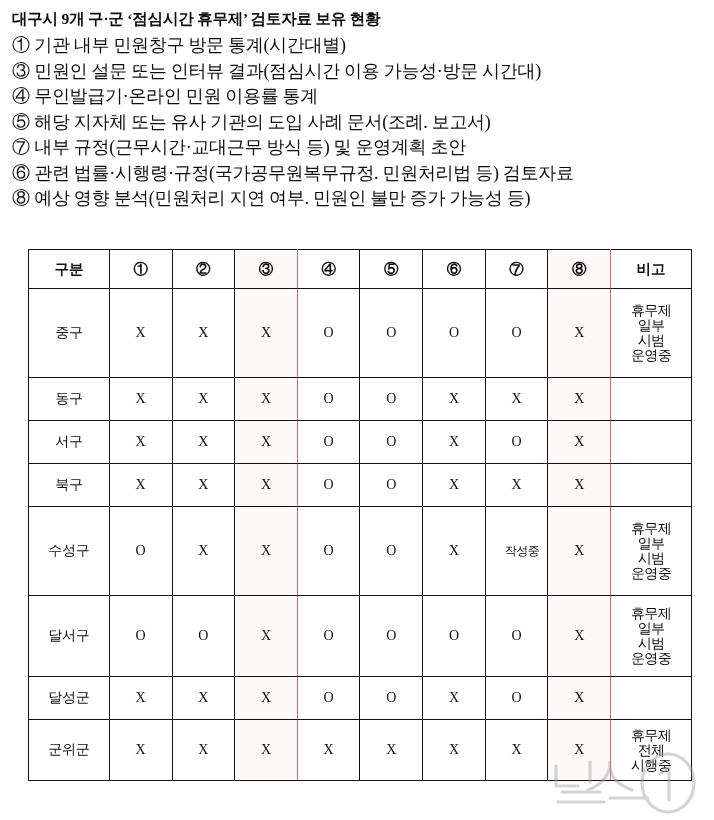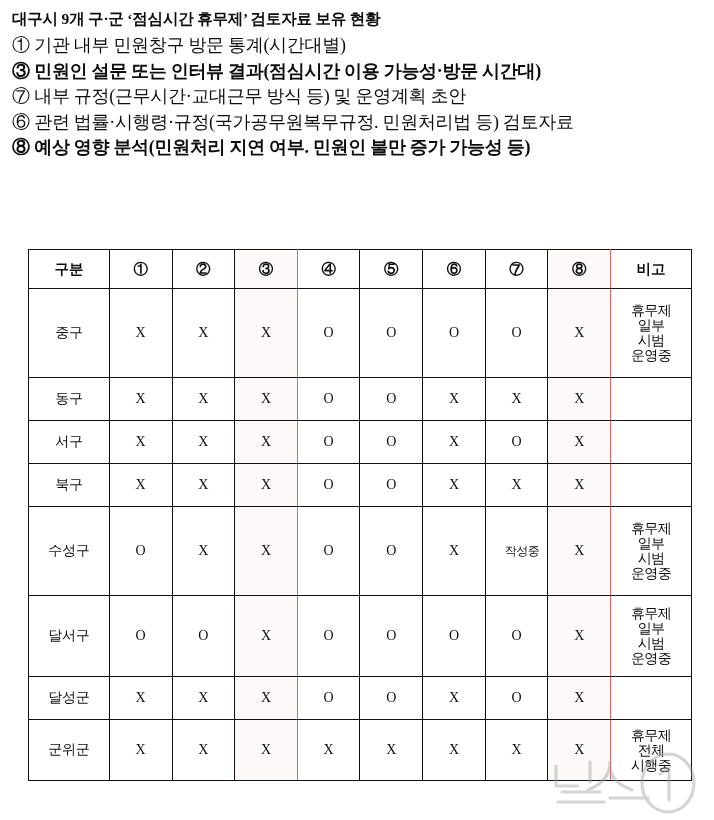--- a/index.html
+++ b/index.html
@@ -36,21 +36,21 @@
     white-space: nowrap;
   }
   .item-line {
     font-size: 18px;
     line-height: 25.5px;
     letter-spacing: -0.3px;
     white-space: nowrap;
     margin: 0;
   }
   .item-line.bold {
-    font-weight: bold;
+    font-weight: normal;
   }
   .item-line .circ {
     display: inline-block;
     min-width: 18px;
   }
 
   
   .table-wrap {
     position: absolute;
     left: 28px;
@@ -144,20 +144,22 @@
 </head>
 <body>
 
 <div id="doc">
 
   <div class="head-block">
     <div class="doc-title">대구시 9개 구·군 ‘점심시간 휴무제’ 검토자료 보유 현황</div>
     <div id="item-list">
         <div class="item-line"><span class="circ">①</span><span> 기관 내부 민원창구 방문 통계(시간대별)</span></div>
         <div class="item-line bold"><span class="circ">③</span><span> 민원인 설문 또는 인터뷰 결과(점심시간 이용 가능성·방문 시간대)</span></div>
+        <div class="item-line"><span class="circ">④</span><span> 무인발급기·온라인 민원 이용률 통계</span></div>
+        <div class="item-line"><span class="circ">⑤</span><span> 해당 지자체 또는 유사 기관의 도입 사례 문서(조례. 보고서)</span></div>
         <div class="item-line"><span class="circ">⑦</span><span> 내부 규정(근무시간·교대근무 방식 등) 및 운영계획 초안</span></div>
         <div class="item-line"><span class="circ">⑥</span><span> 관련 법률·시행령·규정(국가공무원복무규정. 민원처리법 등) 검토자료</span></div>
         <div class="item-line bold"><span class="circ">⑧</span><span> 예상 영향 분석(민원처리 지연 여부. 민원인 불만 증가 가능성 등)</span></div>
       </div>
   </div>
 
   <div class="table-wrap">
     <table class="grid">
       <colgroup>
         <col class="c-gubun">

